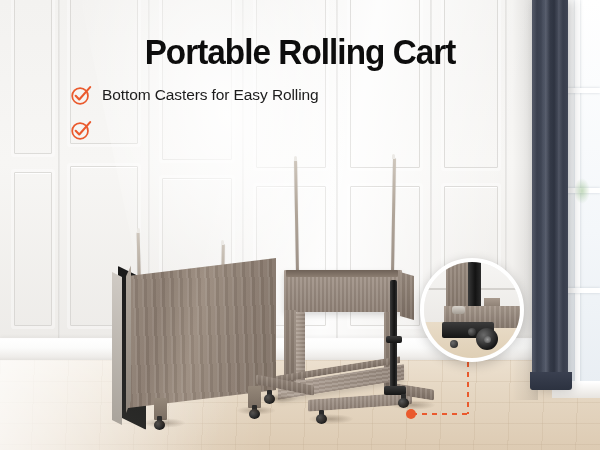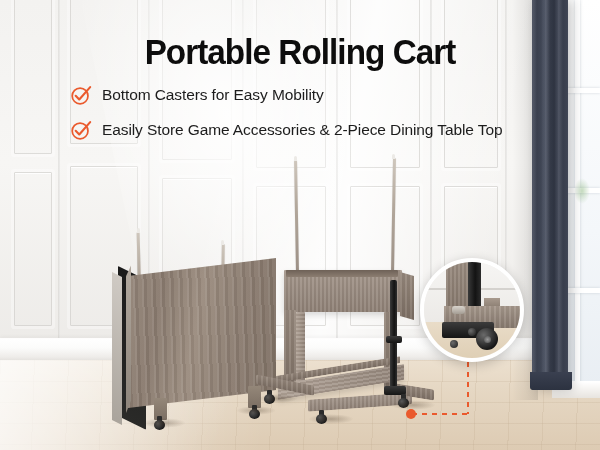--- a/index.html
+++ b/index.html
@@ -344,26 +344,25 @@
 
   <div class="headline">Portable Rolling Cart</div>
 
   <div class="bullets">
 
     <div class="bullet">
       <svg class="check" viewBox="0 0 24 24">
         <circle cx="11" cy="13" r="8.6" fill="none" stroke="#ea5a2d" stroke-width="1.9"></circle>
         <path d="M6.2 12.9 L10.1 16.9 L22 3.4" fill="none" stroke="#ea5a2d" stroke-width="2.3" stroke-linecap="round" stroke-linejoin="round"></path>
       </svg>
-      <span class="bullet-text">Bottom Casters for Easy Mobility</span>
+      <span class="bullet-text">Bottom Casters for Easy Rolling</span>
     </div>
 
     <div class="bullet">
       <svg class="check" viewBox="0 0 24 24">
         <circle cx="11" cy="13" r="8.6" fill="none" stroke="#ea5a2d" stroke-width="1.9"></circle>
         <path d="M6.2 12.9 L10.1 16.9 L22 3.4" fill="none" stroke="#ea5a2d" stroke-width="2.3" stroke-linecap="round" stroke-linejoin="round"></path>
       </svg>
-      <span class="bullet-text">Easily Store Game Accessories &amp; 2-Piece Dining Table Top</span>
     </div>
 
   </div>
 
 </div>
 
 </body></html>

